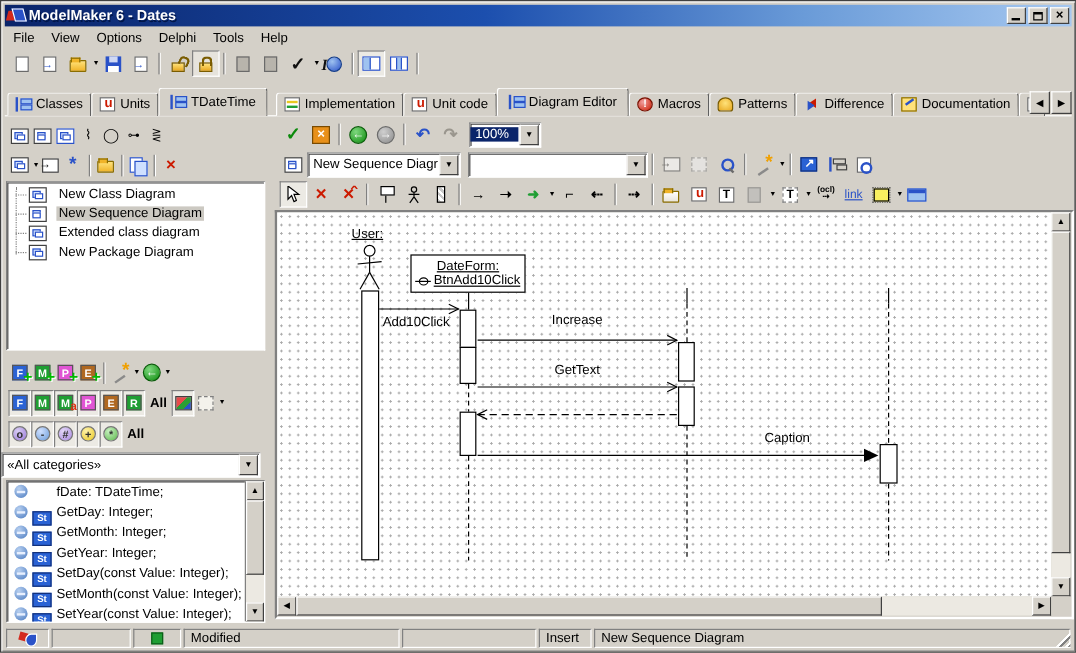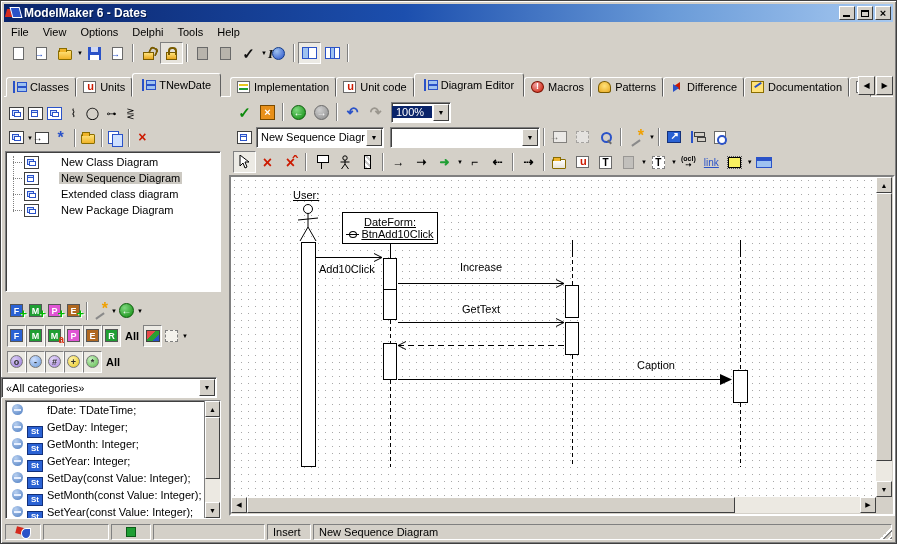--- a/index.html
+++ b/index.html
@@ -98,21 +98,21 @@
 .tico.upage { background:#fff; border:1px solid #6a6a6a; } .tico.upage::after{content:"u";position:absolute;left:3px;top:-2px;color:#cc1a00;font-weight:bold;font-size:11px;}
 .tico.impl { background:#fff; border:1px solid #6a6a6a; } .tico.impl::before{content:"";position:absolute;left:1px;top:2px;width:9px;height:2px;background:#e8c820;} .tico.impl::after{content:"";position:absolute;left:1px;bottom:2px;width:9px;height:2px;background:#1f9e33;}
 .tico.macro { border-radius:50%; background:radial-gradient(circle at 35% 30%,#f0a0a0,#cc1a00); border:1px solid #7a1000; } .tico.macro::after{content:"!";position:absolute;left:4px;top:-1px;color:#fff;font-size:9px;font-weight:bold;}
 .tico.lamp { background:radial-gradient(circle at 50% 40%,#ffe27a,#e8a820); border:1px solid #7a5c00; border-radius:50% 50% 20% 20%; }
 .tico.diff::before{content:"";position:absolute;left:0;top:1px;border:4px solid transparent;border-right:6px solid #cc1a00;} .tico.diff::after{content:"";position:absolute;right:0;bottom:1px;border:4px solid transparent;border-left:6px solid #2a52c8;}
 .tico.doc { background:#ffe27a; border:1px solid #8a6d00; } .tico.doc::after{content:"";position:absolute;left:2px;top:2px;width:8px;height:2px;background:#2a52c8;transform:rotate(-35deg);}
 .tabscroll { position:absolute; right:0; bottom:2px; display:flex; }
 .tsbtn { width:17px; height:19px; background:#d4d0c8; border:1px solid; border-color:#fff #404040 #404040 #fff; display:flex; align-items:center; justify-content:center; font-size:8px; margin-left:1px; }
 .treebox { position:absolute; left:4px; top:150px; width:216px; height:141px; background:#fff;
   border:1px solid; border-color:#808080 #fff #fff #808080; box-shadow:inset 1px 1px 0 #404040; padding:2px 0 0 2px; overflow:hidden; }
-.titem { display:flex; align-items:center; gap:20px; height:16px; position:relative; padding-left:16px; }
+.titem { display:flex; align-items:center; gap:8px; height:16px; position:relative; padding-left:16px; }
 .titem::before { content:""; position:absolute; left:5px; top:8px; width:9px; border-top:1px dotted #808080; }
 .treevline { position:absolute; left:7px; top:4px; height:56px; border-left:1px dotted #808080; }
 .titem .lbl { padding:0 2px; white-space:nowrap; }
 .titem .lbl.selected { background:#ccc9c2; }
 .listbox { position:absolute; left:4px; top:399px; width:216px; height:119px; background:#fff;
   border:1px solid; border-color:#808080 #fff #fff #808080; box-shadow:inset 1px 1px 0 #404040; overflow:hidden; }
 .mrow { display:flex; align-items:center; gap:4px; height:17px; padding:0 2px 0 6px; }
 .mico { width:11px; height:11px; border-radius:50%; background:radial-gradient(circle at 35% 30%,#b8d0f0,#4a7ac0); position:relative; flex:none; }
 .mico::before { content:""; position:absolute; left:2px; top:4.5px; width:7px; height:2px; background:#e8f0ff; }
 .mbadge { min-width:16px; height:12px; background:#2a62d4; color:#fff; font-size:8px; font-weight:bold;
@@ -263,21 +263,21 @@
       <span class="tab">
           <span class="tico tree"></span>
           <span>Classes</span>
         </span>
       <span class="tab">
           <span class="tico upage"></span>
           <span>Units</span>
         </span>
       <span class="tab active">
           <span class="tico tree"></span>
-          <span>TNewDate</span>
+          <span>TDateTime</span>
         </span>
     </div>
     <div class="tabgroup" style="left:226px;">
       <span class="tab">
           <span class="tico impl"></span>
           <span>Implementation</span>
         </span>
       <span class="tab">
           <span class="tico upage"></span>
           <span>Unit code</span>
@@ -722,20 +722,23 @@
   </div>
 
   <div class="statusbar">
     <span class="scell" style="width:36px; justify-content:center;">
         <span class="sicon"></span>
       </span>
     <span class="scell" style="width:66px;"></span>
     <span class="scell" style="width:40px; justify-content:center;">
         <span class="gsq"></span>
       </span>
+    <span class="scell" style="width:180px;">
+        <span>Modified</span>
+      </span>
     <span class="scell" style="width:112px;"></span>
     <span class="scell" style="width:44px;">
         <span>Insert</span>
       </span>
     <span class="scell" style="flex:1;">
         <span>New Sequence Diagram</span>
       </span>
   </div>
   <div class="grip"></div>
 

